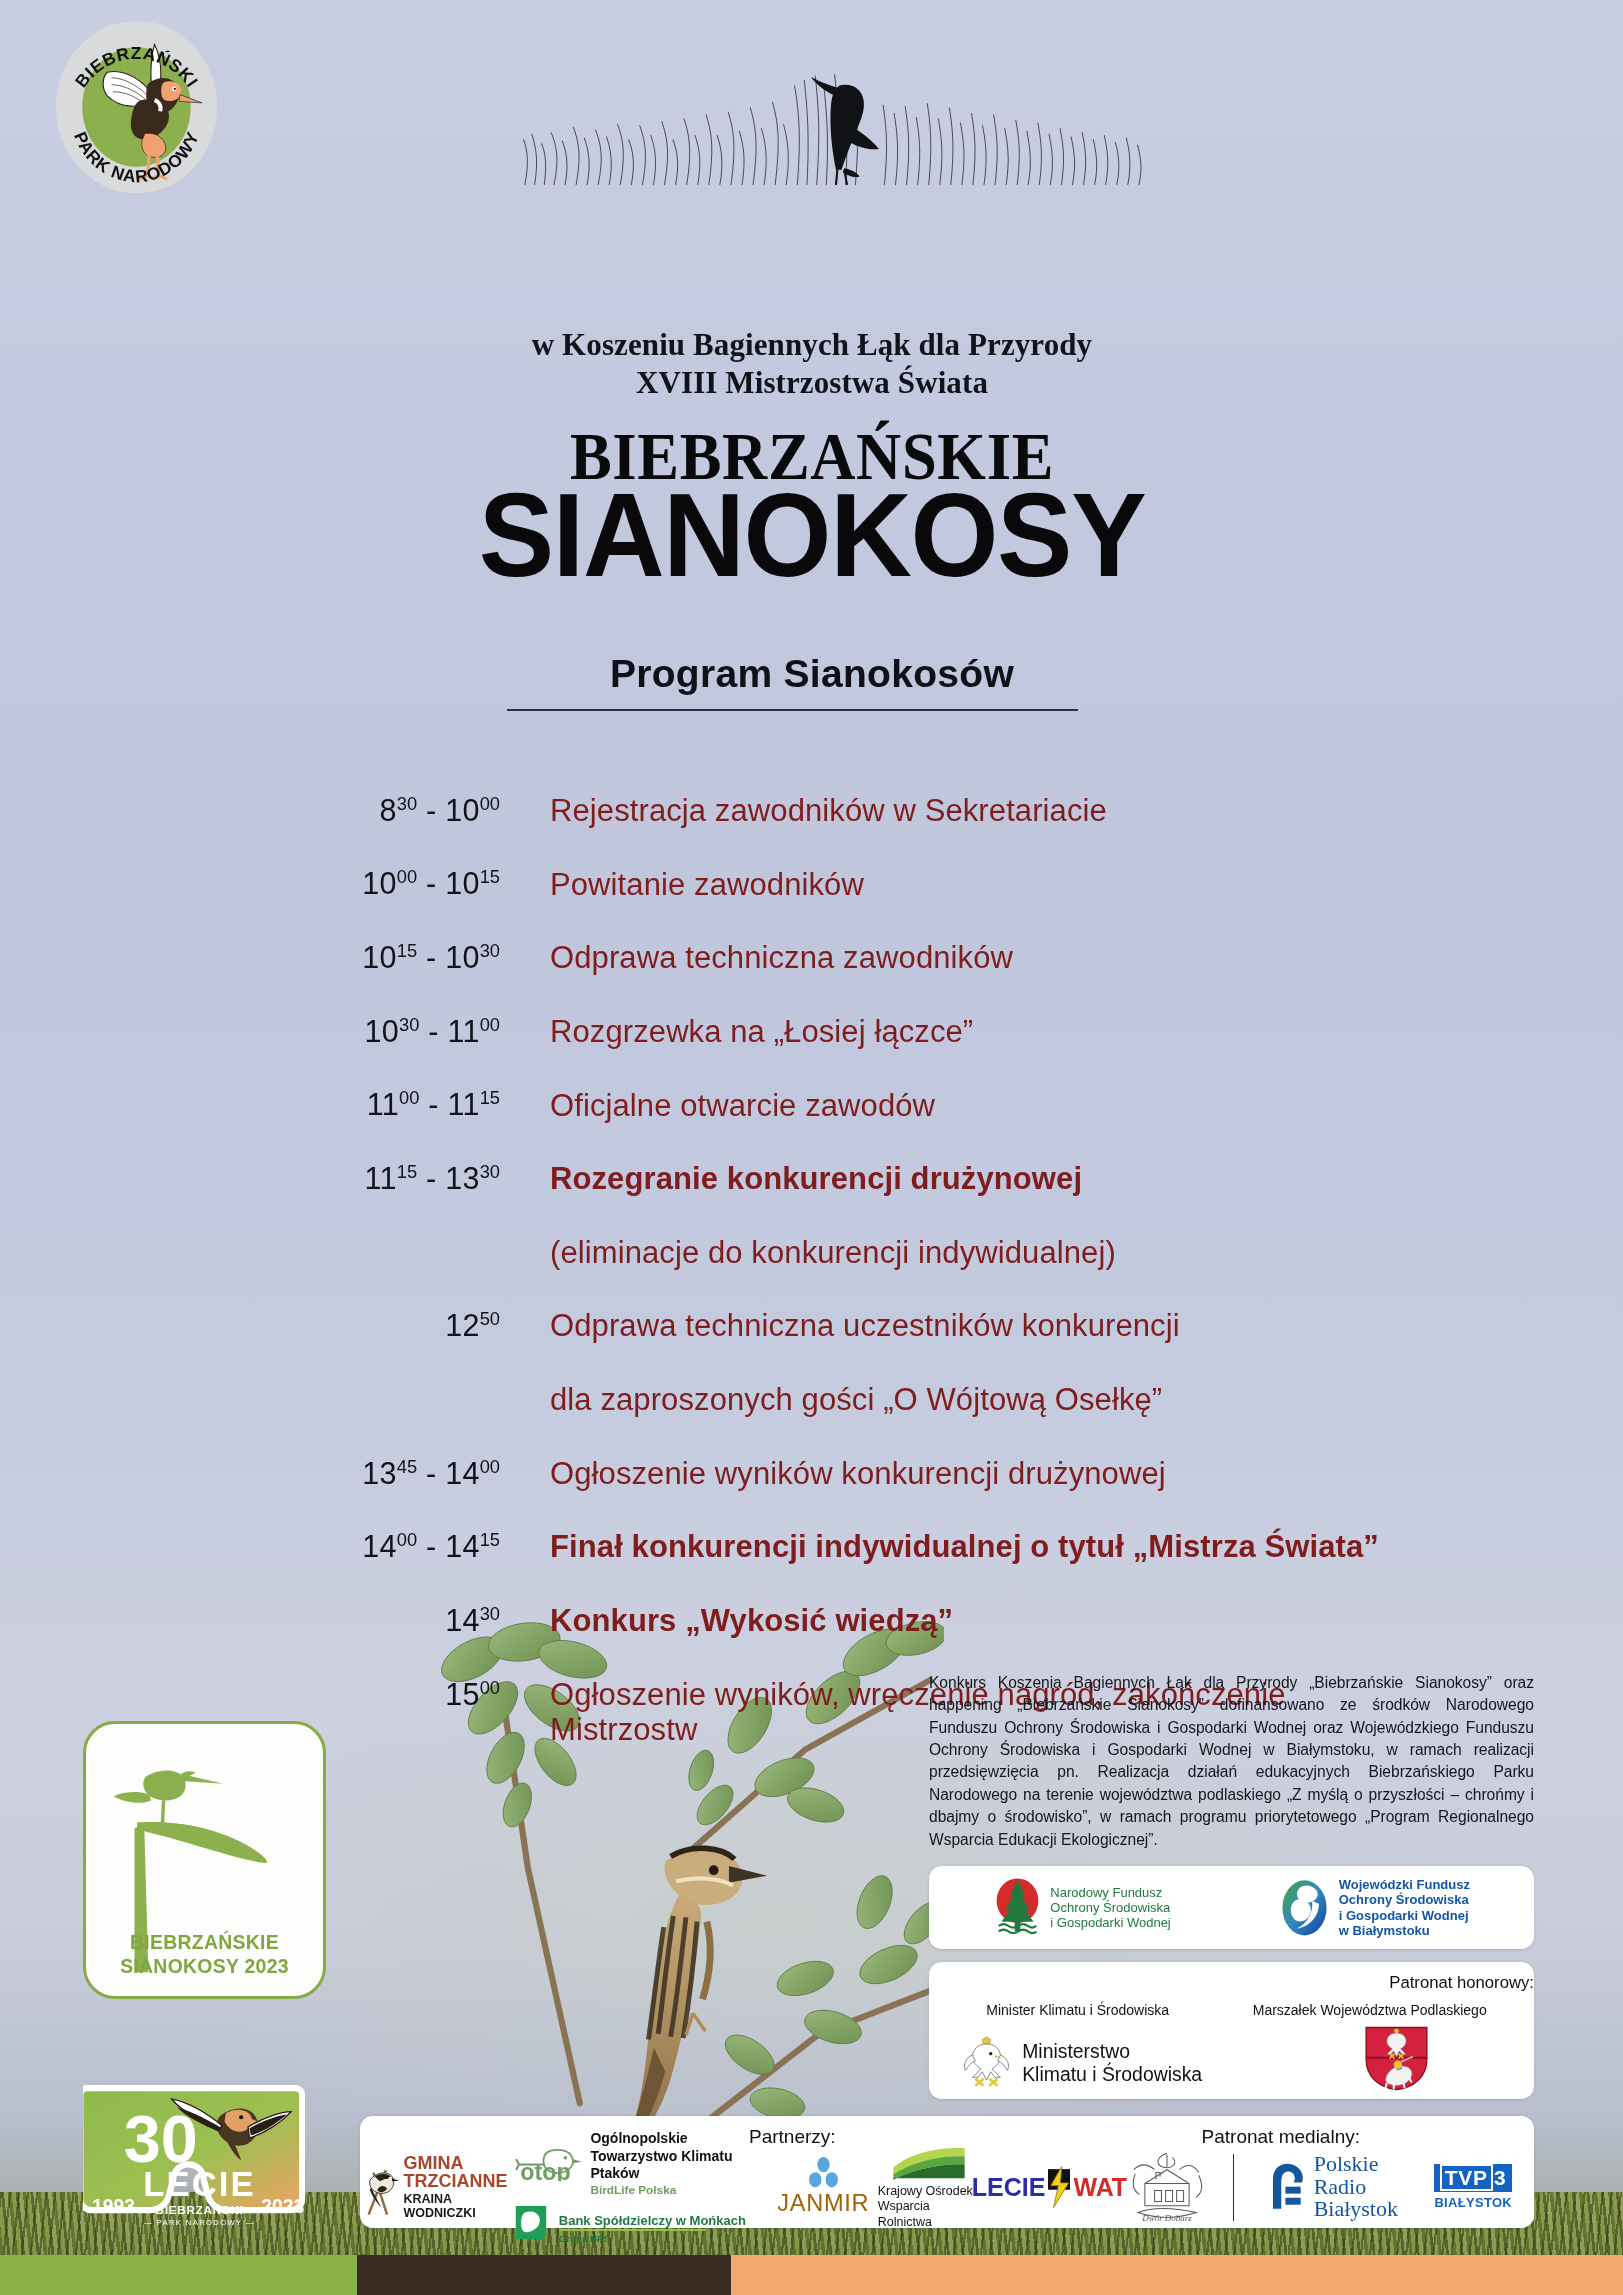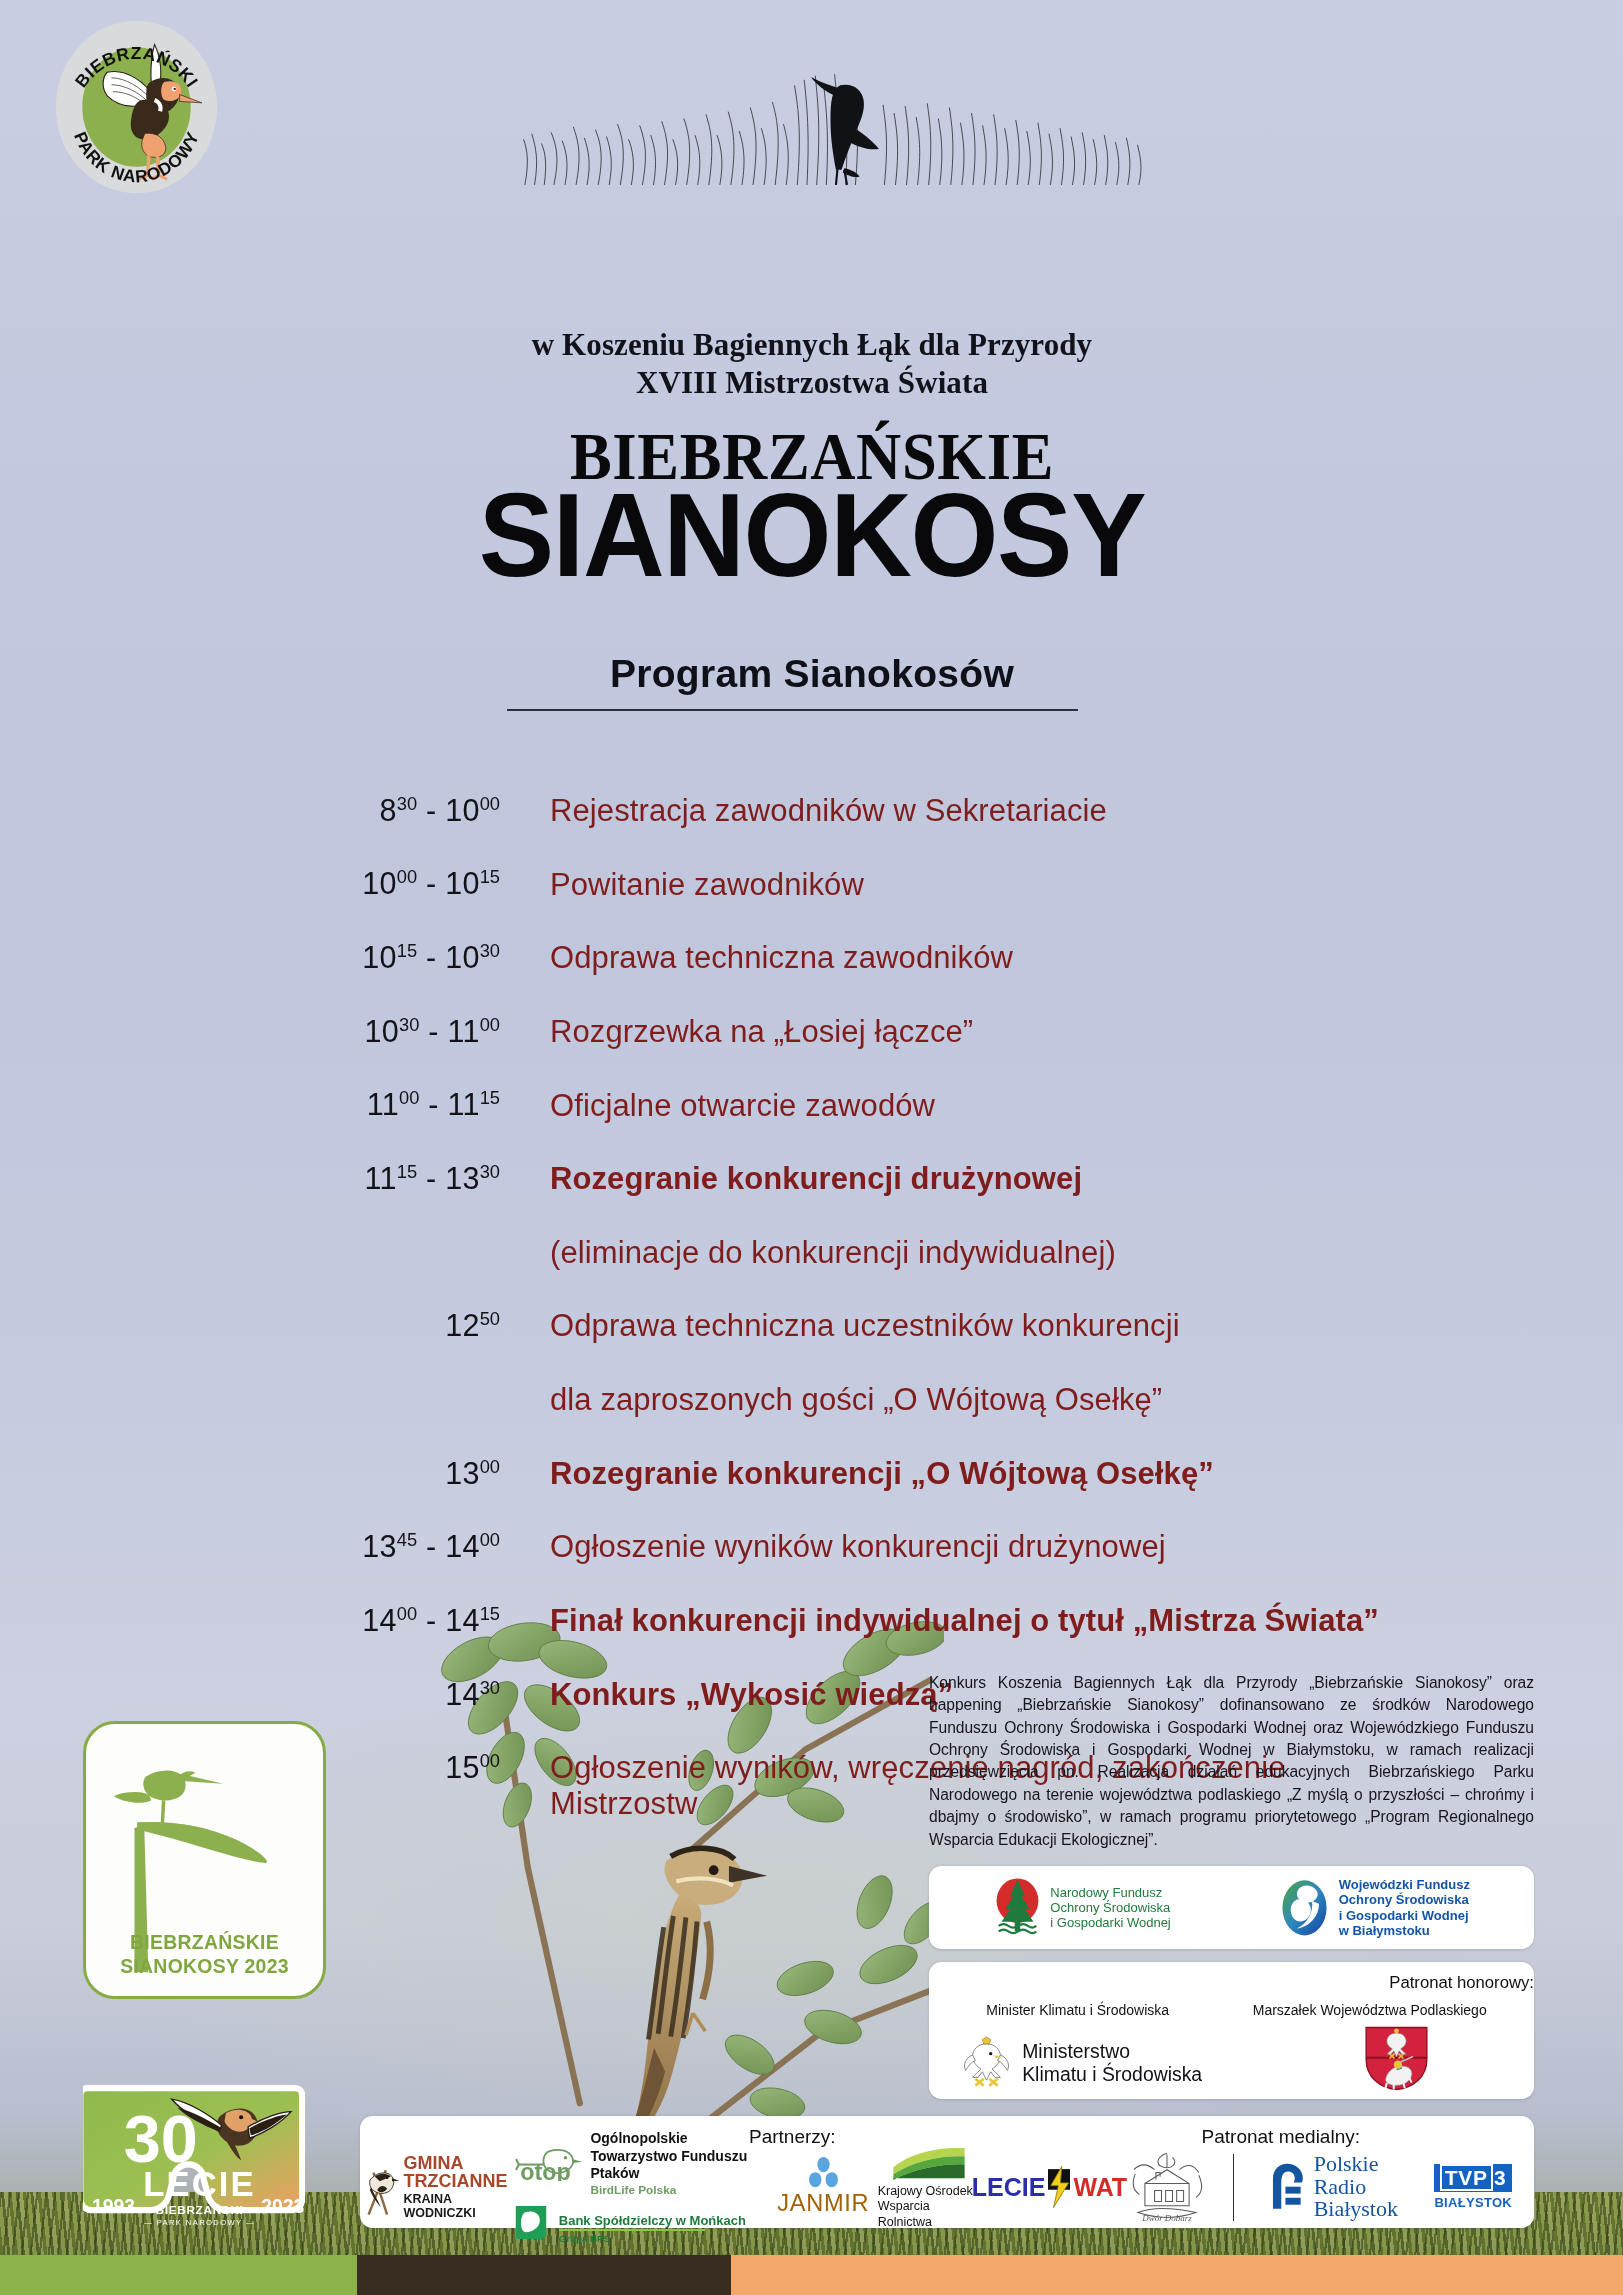--- a/index.html
+++ b/index.html
@@ -384,24 +384,20 @@
     </div>
     <div class="row">
       <div class="time">12<sup>50</sup></div>
       <div class="desc">Odprawa techniczna uczestników konkurencji</div>
     </div>
     <div class="row cont">
       <div class="time">&nbsp;</div>
       <div class="desc">dla zaproszonych gości „O Wójtową Osełkę”</div>
     </div>
     <div class="row">
-      <div class="time">13<sup>00</sup></div>
-      <div class="desc bold">Rozegranie konkurencji „O Wójtową Osełkę”</div>
-    </div>
-    <div class="row">
       <div class="time">13<sup>45</sup> - 14<sup>00</sup></div>
       <div class="desc">Ogłoszenie wyników konkurencji drużynowej</div>
     </div>
     <div class="row">
       <div class="time">14<sup>00</sup> - 14<sup>15</sup></div>
       <div class="desc bold">Finał konkurencji indywidualnej o tytuł „Mistrza Świata”</div>
     </div>
     <div class="row">
       <div class="time">14<sup>30</sup></div>
       <div class="desc bold">Konkurs „Wykosić wiedzą”</div>
@@ -600,21 +596,21 @@
             <path d="M54 10 C68 6 82 10 86 20 C90 30 82 40 68 42 C56 44 46 38 44 28 C43 20 46 12 54 10Z" fill="none" stroke="#6e9c63" stroke-width="2.6"></path>
             <circle cx="76" cy="20" r="2.6" fill="#6e9c63"></circle>
             <path d="M86 22 L100 26 L86 28Z" fill="#6e9c63"></path>
             <path d="M8 30 L46 30" stroke="#6e9c63" stroke-width="3"></path>
             <path d="M8 30 L4 38 M8 30 L4 22" stroke="#6e9c63" stroke-width="3"></path>
             <text x="10" y="52" font-family="'Liberation Sans',sans-serif" font-weight="700" font-size="34" fill="#6e9c63">otop</text>
           </svg>
         </span>
         <span>
           <div class="otop-main">Ogólnopolskie</div>
-          <div class="otop-main">Towarzystwo Funduszu Ptaków</div>
+          <div class="otop-main">Towarzystwo Klimatu Ptaków</div>
           <div class="otop-sub">BirdLife Polska</div>
         </span>
       </div>
       <div style="display:flex;align-items:flex-end;gap:10px;">
         <span>
           <svg width="36" height="39" viewBox="0 0 52 56">
             <path d="M4 4 h44 v40 a8 8 0 0 1 -8 8 h-36 Z" fill="#1f9e57"></path>
             <path d="M16 14 q16 -6 22 6 q4 12 -10 20 q-14 6 -16 -6 q-2 -12 4 -20Z" fill="#fff"></path>
           </svg>
         </span>

